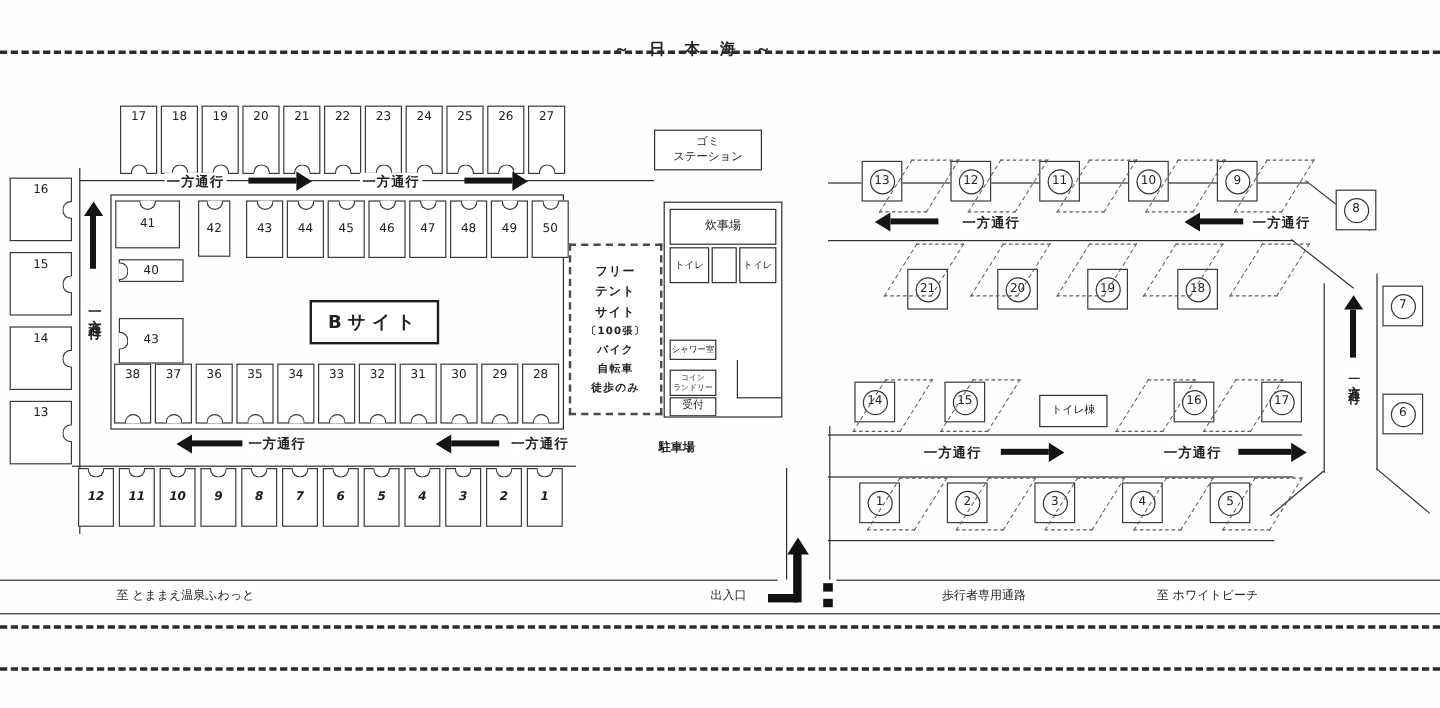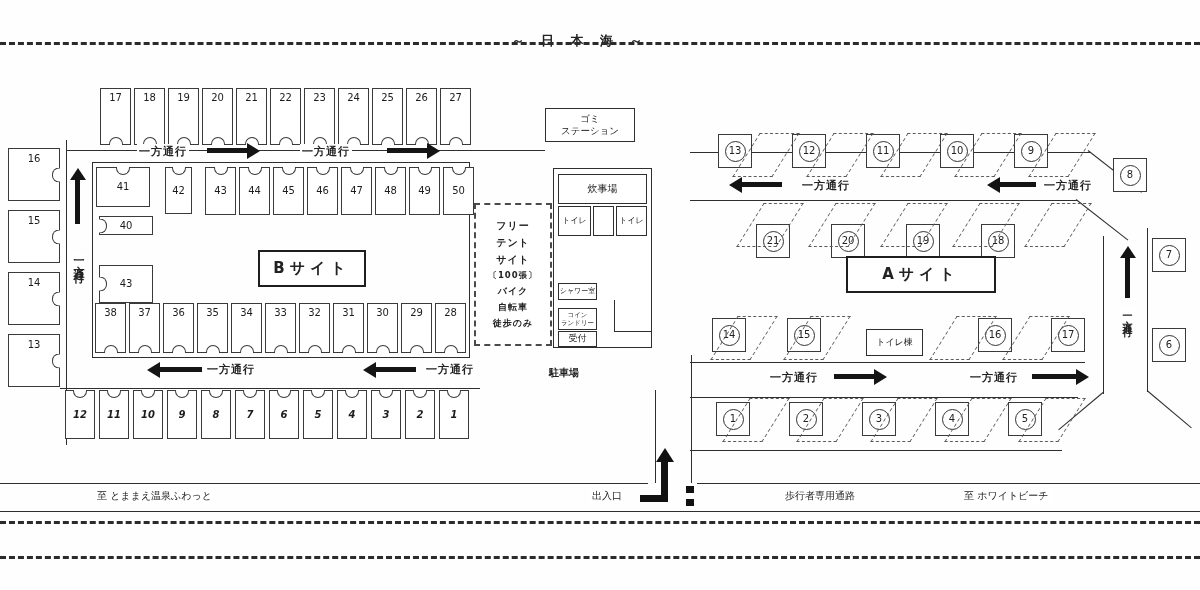--- a/index.html
+++ b/index.html
@@ -431,21 +431,20 @@
     </div>
   <div class="spot-row spot-col" style="left:1152px;top:238px;gap:56px;">
       <div class="csq">
         <span class="circ">7</span>
       </div>
       <div class="csq">
         <span class="circ">6</span>
       </div>
     </div>
 
-  <div class="bigname" style="left:846px;top:256px;width:150px;height:37px;">Aサイト</div>
   <div class="smallbox" style="left:866px;top:329px;width:57px;height:27px;font-size:9px;background:#fff;">
       <div>トイレ棟</div>
     </div>
 
   <div class="fat ar-l" style="left:742px;top:182px;width:40px;"></div>
   <div class="oneway" style="left:800px;top:178px;">一方通行</div>
   <div class="fat ar-l" style="left:1000px;top:182px;width:36px;"></div>
   <div class="oneway" style="left:1042px;top:178px;">一方通行</div>
   <div class="oneway" style="left:768px;top:370px;">一方通行</div>
   <div class="fat ar-r" style="left:834px;top:374px;width:40px;"></div>

